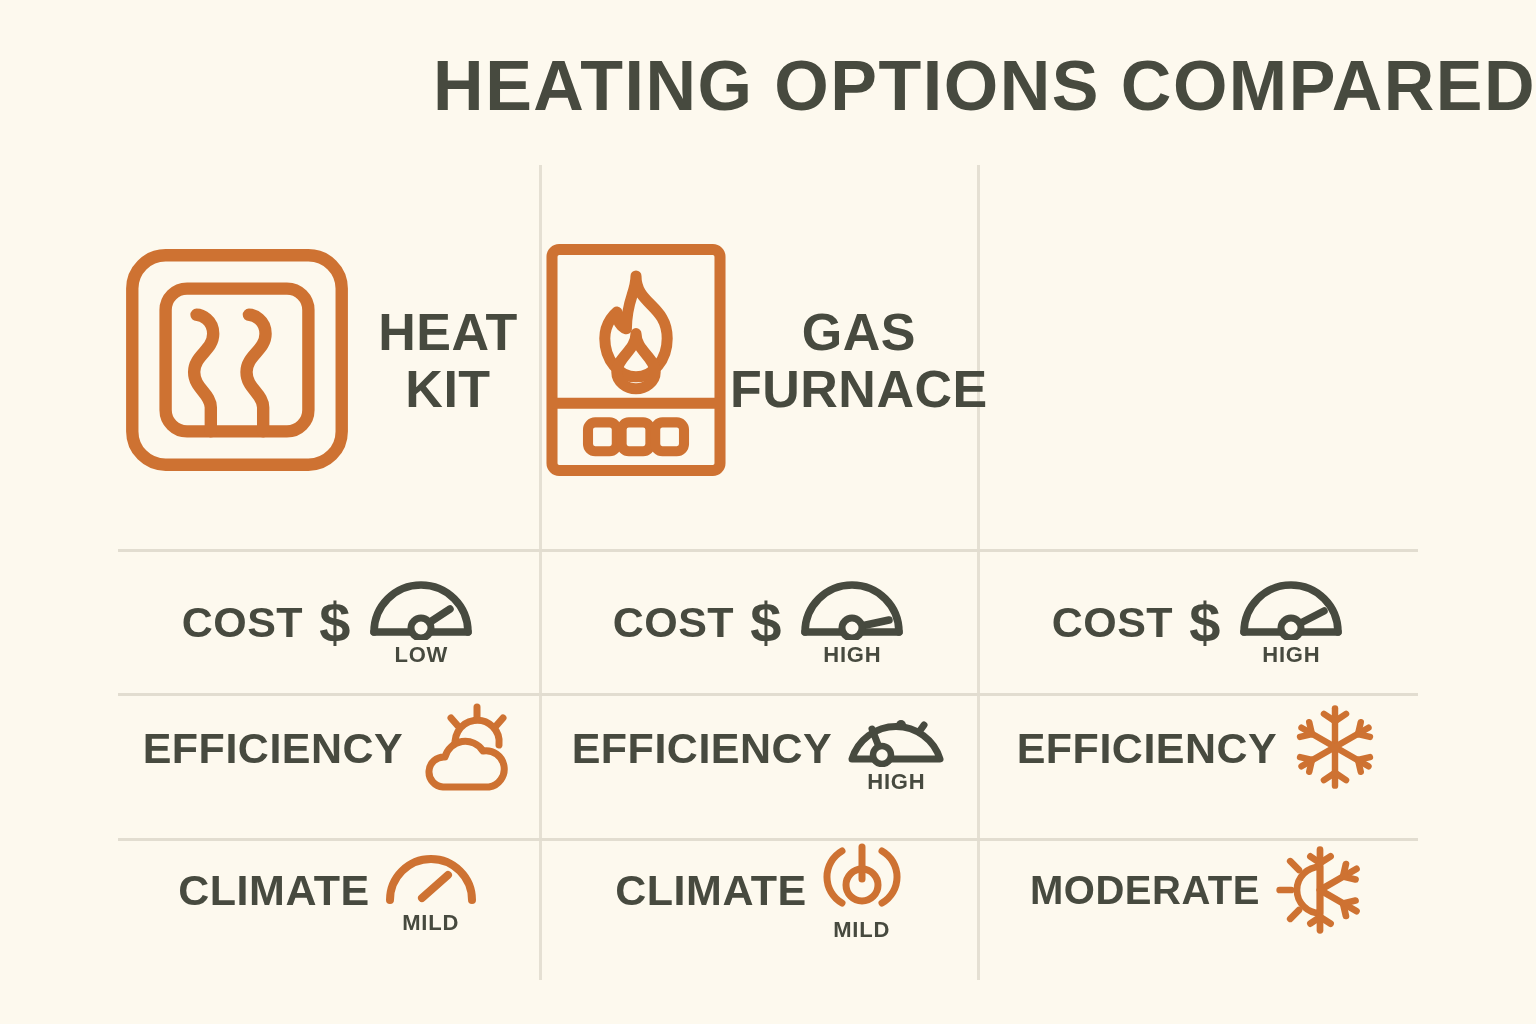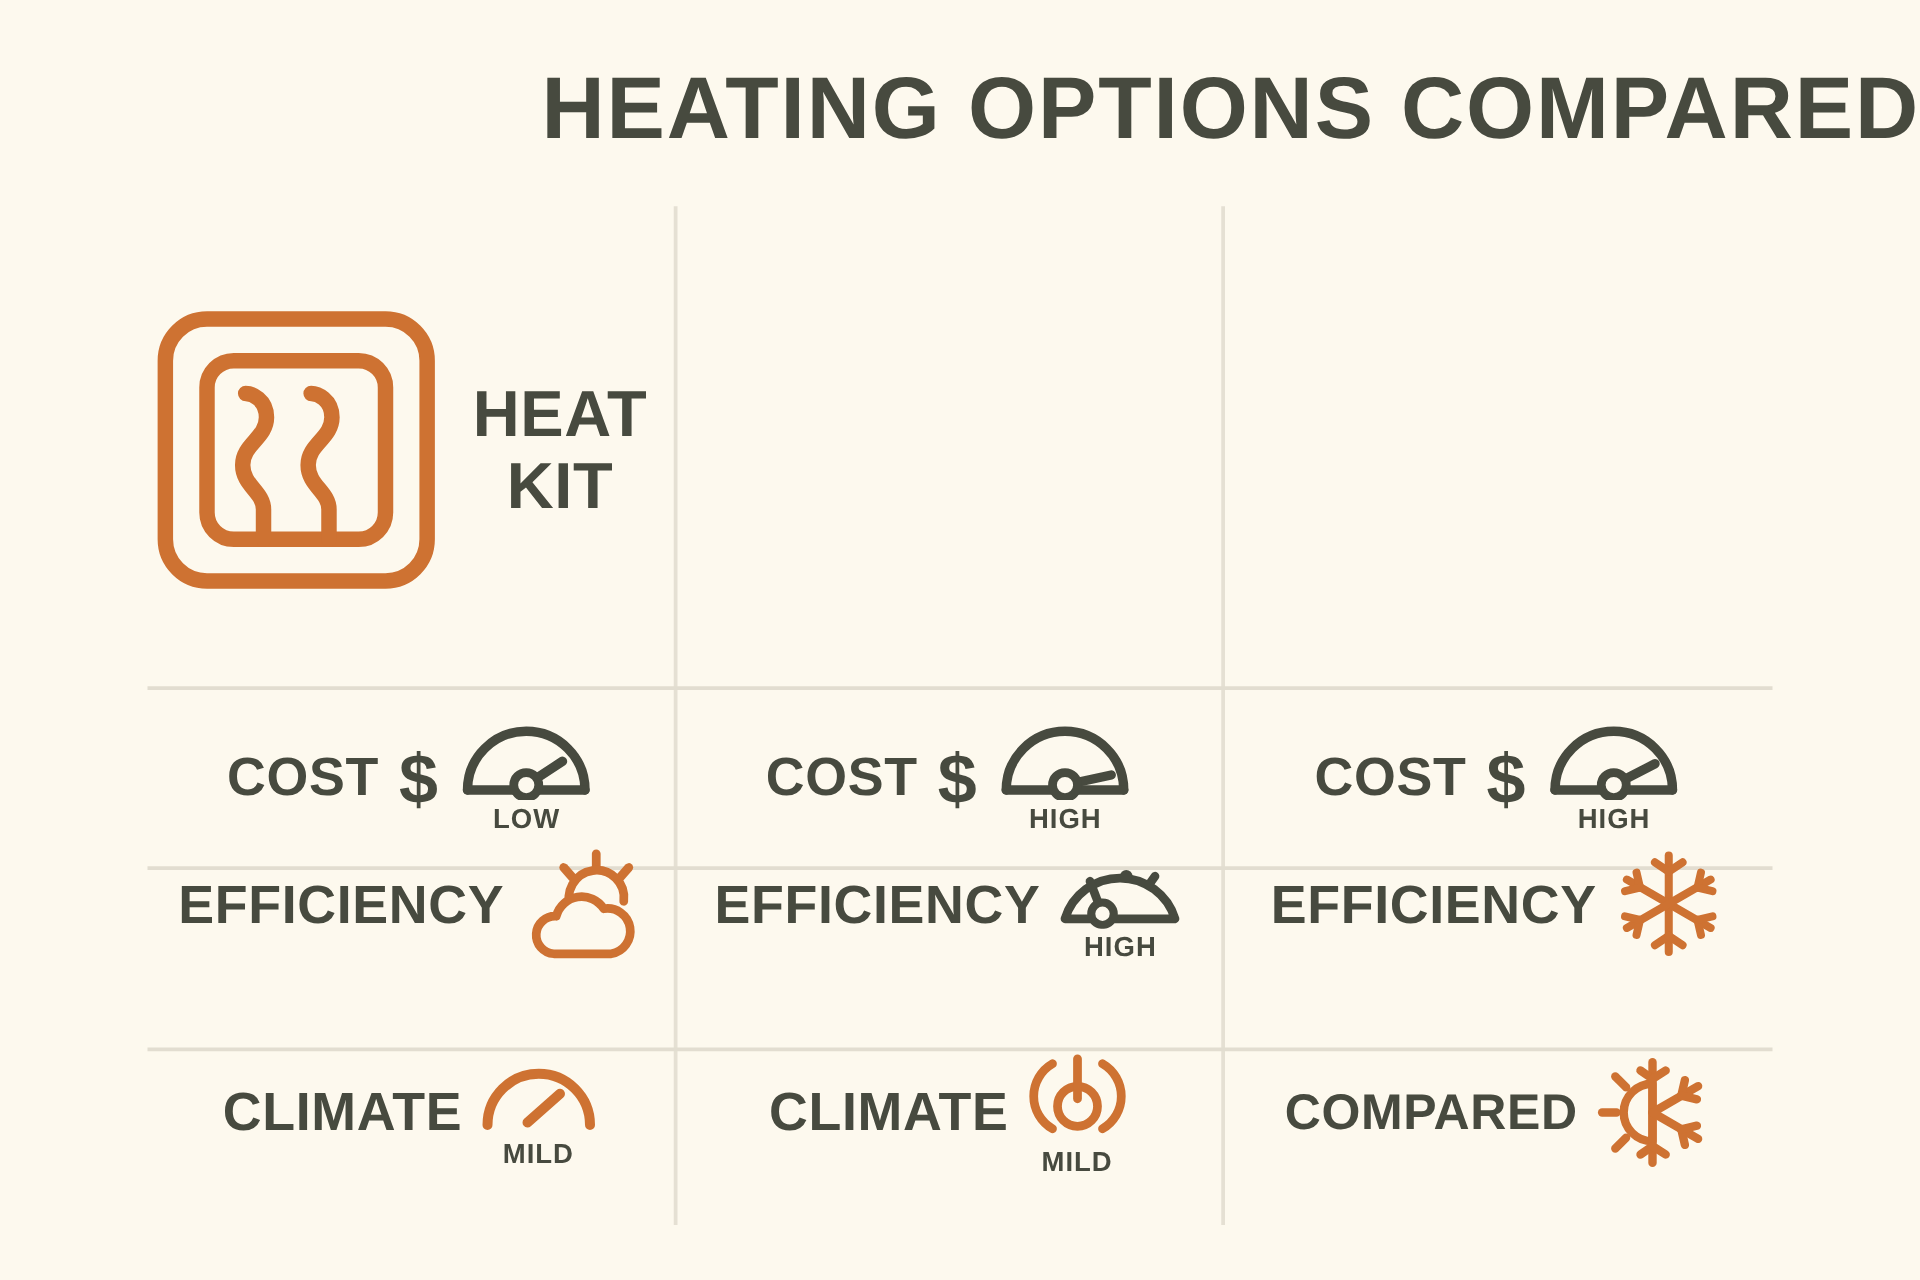--- a/index.html
+++ b/index.html
@@ -105,21 +105,21 @@
   
   .attr-row {
     position: absolute;
     left: 0;
     width: 100%;
     display: flex;
     align-items: center;
     justify-content: center;
   }
   .row-1 { top: 387px; height: 141px; }
-  .row-2 { top: 506px; height: 106px; }
+  .row-2 { top: 530px; height: 106px; }
   .row-3 { top: 656px; height: 139px; }
 
   .attr-inner {
     display: flex;
     align-items: center;
     justify-content: center;
     gap: 12px;
   }
   .attr-label {
     font-size: 43px;
@@ -226,20 +226,35 @@
               </svg>
             </span>
             <span class="sub-label">MILD</span>
           </div>
         </div>
       </div>
     </div>
 
     <div class="col col-1">
 
+      <div class="head-cell">
+        <div class="head-icon">
+          <svg width="188" height="240" viewBox="0 0 78 100">
+            <rect x="4" y="4" width="70" height="92" rx="3" ry="3" fill="none" stroke="#CE7232" stroke-width="4.6"></rect>
+            <line x1="4" y1="68" x2="74" y2="68" stroke="#CE7232" stroke-width="4.6"></line>
+            <path d="M39 15 C39 27 52 27 52 41 C52 50 46 57 39 57 C32 57 26 50 26 41 C26 34 31 30 31 30 C31 36 35 37 35 37 C35 25 39 22 39 15 Z" fill="none" stroke="#CE7232" stroke-width="4.6" stroke-linejoin="round"></path>
+            <path d="M39 39 C39 46 47 49 47 55 C47 59 43 62 39 62 C35 62 31 59 31 55 C31 49 39 46 39 39 Z" fill="none" stroke="#CE7232" stroke-width="4.6" stroke-linejoin="round"></path>
+            <rect x="19" y="76" width="12" height="12" rx="3" ry="3" fill="none" stroke="#CE7232" stroke-width="4.2"></rect>
+            <rect x="33" y="76" width="12" height="12" rx="3" ry="3" fill="none" stroke="#CE7232" stroke-width="4.2"></rect>
+            <rect x="47" y="76" width="12" height="12" rx="3" ry="3" fill="none" stroke="#CE7232" stroke-width="4.2"></rect>
+          </svg>
+        </div>
+        <div class="head-label">GAS
+FURNACE</div>
+      </div>
 
       <div class="attr-row row-1">
         <div class="attr-inner">
           <span class="attr-label">COST</span>
           <span class="dollar">$</span>
           <div class="icon-stack">
             <span>
               <svg width="110" height="62" viewBox="0 0 110 62">
                 <path d="M8 54 A47 47 0 0 1 102 54" fill="none" stroke="#474A3F" stroke-width="7.5" stroke-linecap="round"></path>
                 <line x1="8" y1="54" x2="102" y2="54" stroke="#474A3F" stroke-width="7.5" stroke-linecap="round"></line>
@@ -334,21 +349,21 @@
                 </g>
               </svg>
             </span>
             <span class="sub-label"></span>
           </div>
         </div>
       </div>
 
       <div class="attr-row row-3">
         <div class="attr-inner">
-          <span class="attr-label small">COMPARED</span>
+          <span class="attr-label small">MODERATE</span>
           <div class="icon-stack">
             <span>
               <svg width="96" height="96" viewBox="0 0 100 100">
                 <path d="M50 26 A24 24 0 0 0 50 74 Z" fill="none" stroke="#CE7232" stroke-width="7" stroke-linejoin="round"></path>
                 <g stroke="#CE7232" stroke-width="7" stroke-linecap="round" fill="none">
                   <line x1="20" y1="50" x2="8" y2="50"></line>
                   <line x1="28" y1="29" x2="19" y2="20"></line>
                   <line x1="28" y1="71" x2="19" y2="80"></line>
                   <line x1="50" y1="8" x2="50" y2="92"></line>
                   <line x1="50" y1="22" x2="40" y2="15"></line>

